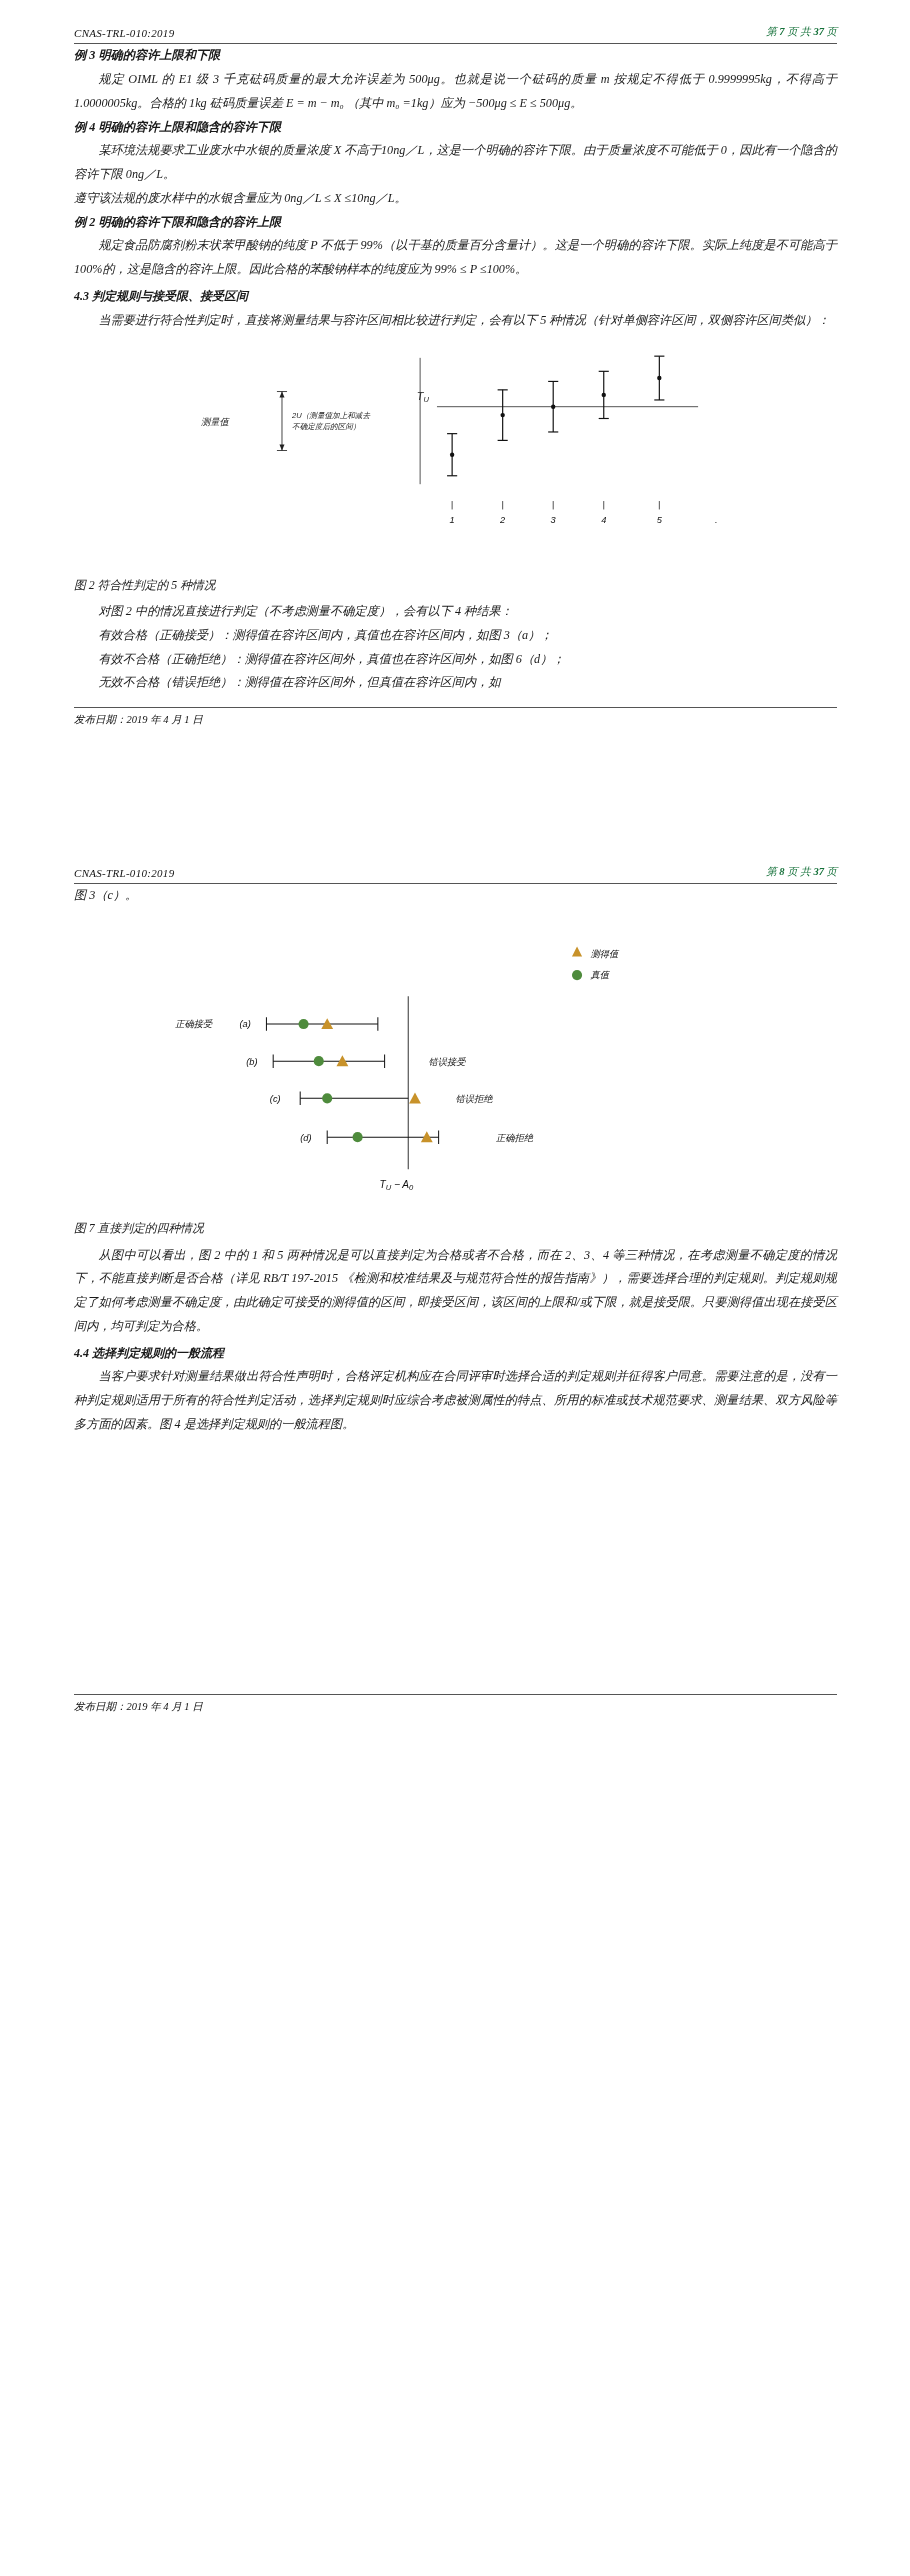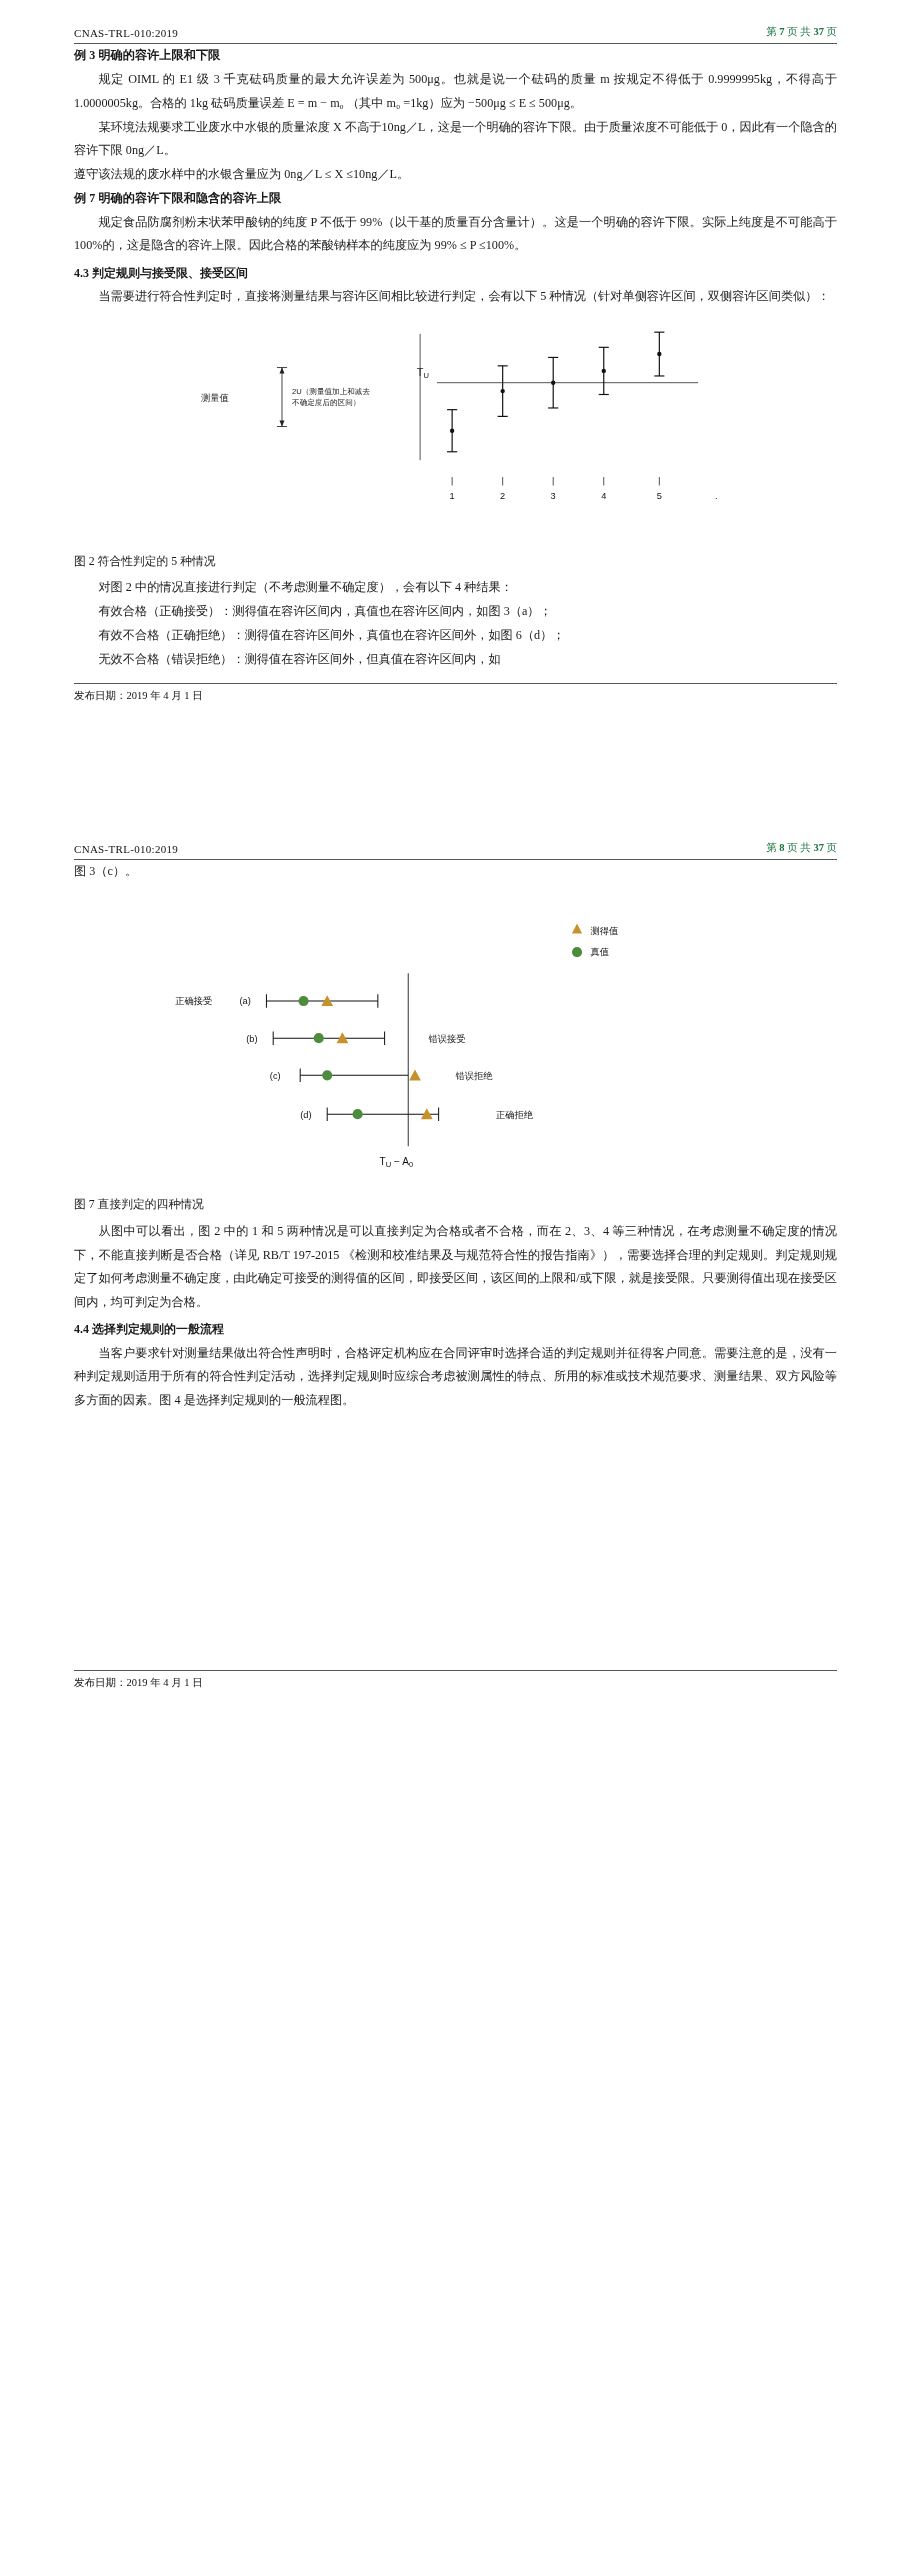--- a/index.html
+++ b/index.html
@@ -10,20 +10,21 @@
   }
   .page{
     width:911px;
     position:relative;
     background:#ffffff;
     padding:0;
     box-sizing:border-box;
   }
   .page-inner{
     margin:0 74px;
+    font-style:italic;
   }
   .hdr{
     display:flex;
     justify-content:space-between;
     align-items:flex-end;
     font-size:11px;
     padding-top:25px;
     padding-bottom:4.2px;
     border-bottom:0.8px solid #555;
     color:#111;
@@ -73,24 +74,25 @@
         <b>37</b>
         <span>页</span>
       </div>
     </div>
 
     <div class="body">
 
       <p class="ex-title">例 3  明确的容许上限和下限</p>
       <p class="ind">规定 OIML 的 E1 级 3 千克砝码质量的最大允许误差为 500μg。也就是说一个砝码的质量 m 按规定不得低于 0.9999995kg，不得高于 1.0000005kg。合格的 1kg 砝码质量误差 E = m − m₀ （其中 m₀ =1kg）应为 −500μg ≤ E ≤ 500μg。</p>
 
+      <p class="ex-title">例 4  明确的容许上限和隐含的容许下限</p>
       <p class="ind">某环境法规要求工业废水中水银的质量浓度 X 不高于10ng／L，这是一个明确的容许下限。由于质量浓度不可能低于 0，因此有一个隐含的容许下限 0ng／L。</p>
       <p>遵守该法规的废水样中的水银含量应为 0ng／L ≤ X ≤10ng／L。</p>
 
-      <p class="ex-title">例 7  明确的容许下限和隐含的容许上限</p>
+      <p class="ex-title">例 2  明确的容许下限和隐含的容许上限</p>
       <p class="ind">规定食品防腐剂粉末状苯甲酸钠的纯度 P 不低于 99%（以干基的质量百分含量计）。这是一个明确的容许下限。实际上纯度是不可能高于 100%的，这是隐含的容许上限。因此合格的苯酸钠样本的纯度应为 99% ≤ P ≤100%。</p>
 
       <p class="sec-title">4.3  判定规则与接受限、接受区间</p>
       <p class="ind">当需要进行符合性判定时，直接将测量结果与容许区间相比较进行判定，会有以下 5 种情况（针对单侧容许区间，双侧容许区间类似）：</p>
 
       <div class="figbox">
         <svg width="763" height="219" viewBox="0 0 904 260" style="font-size:14.5px">
 
           <line x1="246" y1="60" x2="246" y2="130" stroke="#222" stroke-width="1"></line>
           <line x1="240" y1="60" x2="252" y2="60" stroke="#222" stroke-width="1"></line>

